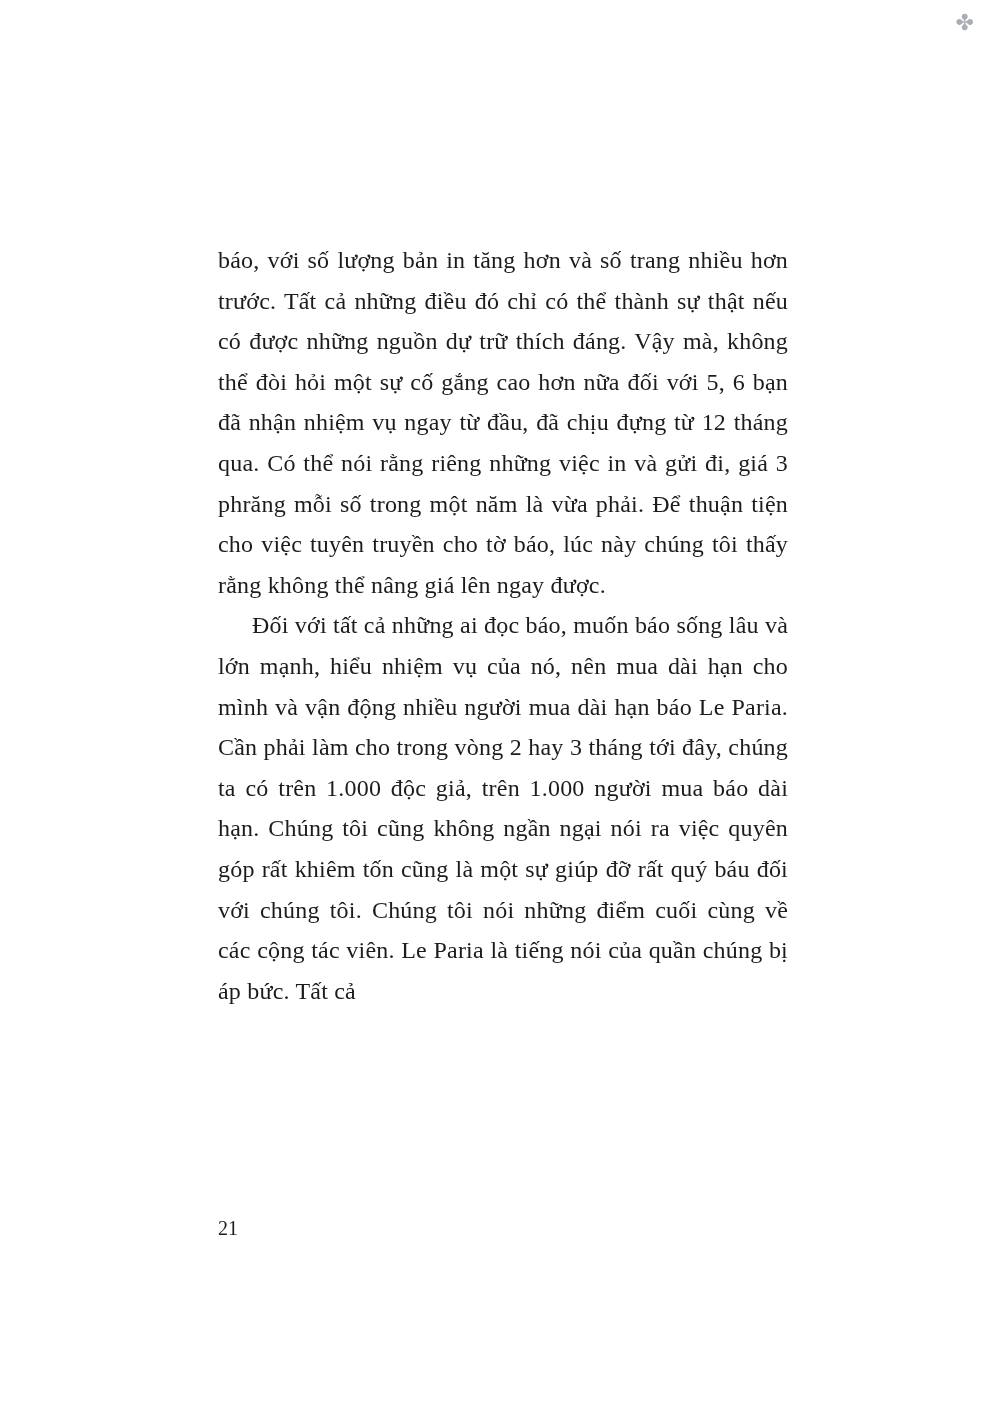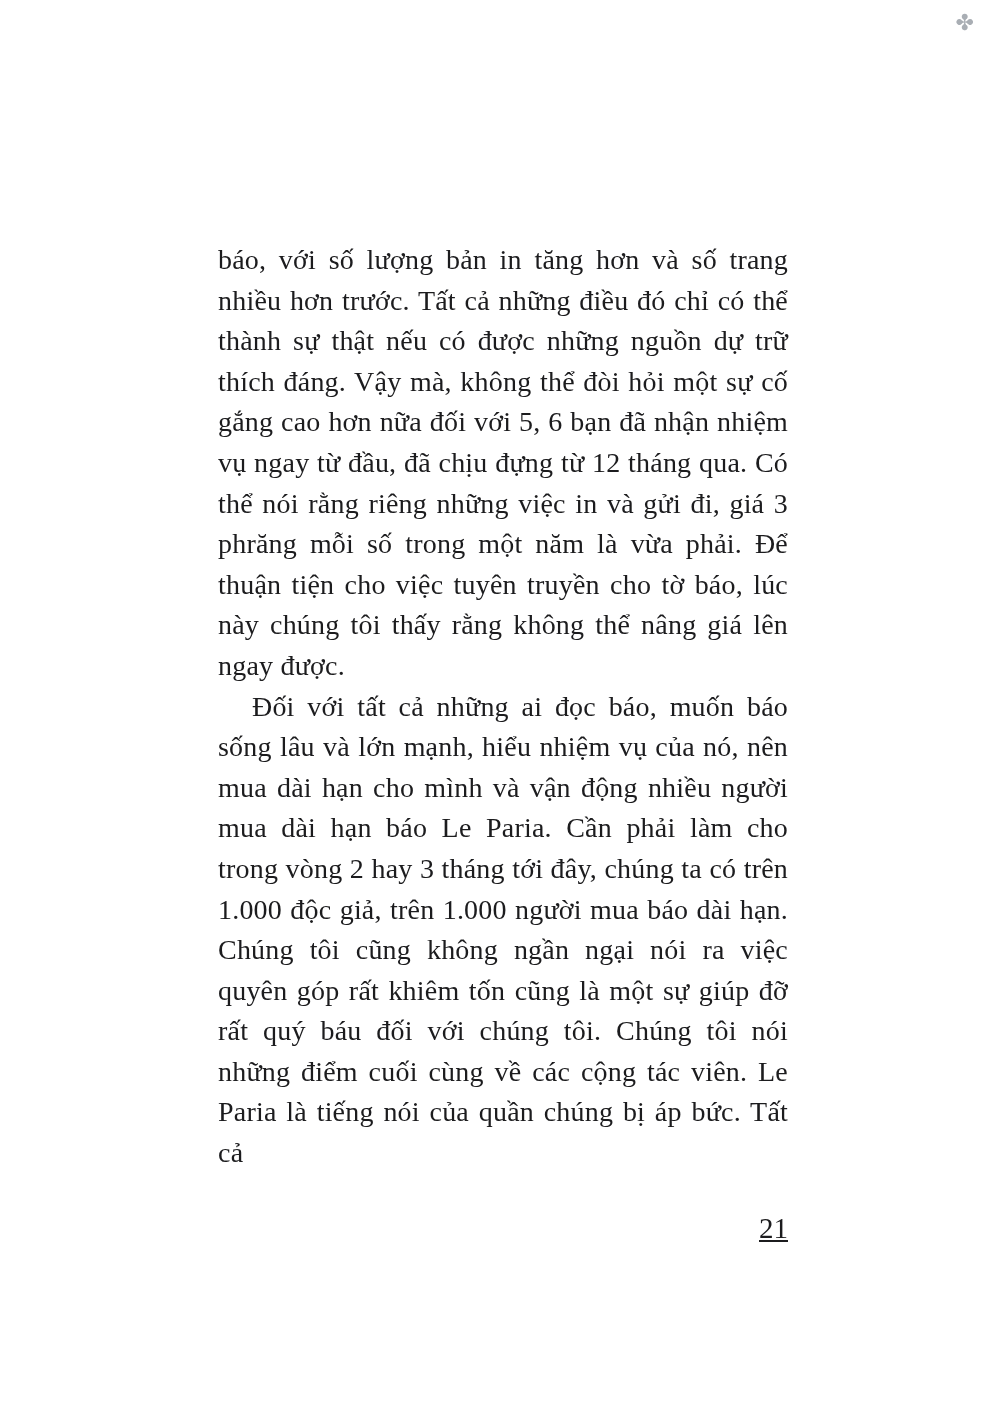--- a/index.html
+++ b/index.html
@@ -22,43 +22,41 @@
     font-size: 22px;
     line-height: 22px;
     color: #a9aeb4;
     user-select: none;
   }
   .text-block {
     position: absolute;
     left: 218px;
     top: 240px;
     width: 570px;
-    font-size: 28px;
+    font-size: 24px;
     line-height: 40.6px;
     text-align: justify;
     text-justify: inter-word;
     letter-spacing: 0.2px;
   }
   .para {
     margin: 0;
   }
   .para.indent {
     text-indent: 34px;
   }
   .italic {
   }
   .page-number {
     position: absolute;
     left: 218px;
     top: 1208px;
     width: 570px;
-    text-align: right;
-    font-size: 29px;
+    font-size: 20px;
     line-height: 40px;
-    text-decoration: underline;
   }
 </style>
 </head>
 <body>
 
 <div>
 
   <span class="ornament">✤</span>
 
   <div class="text-block">

